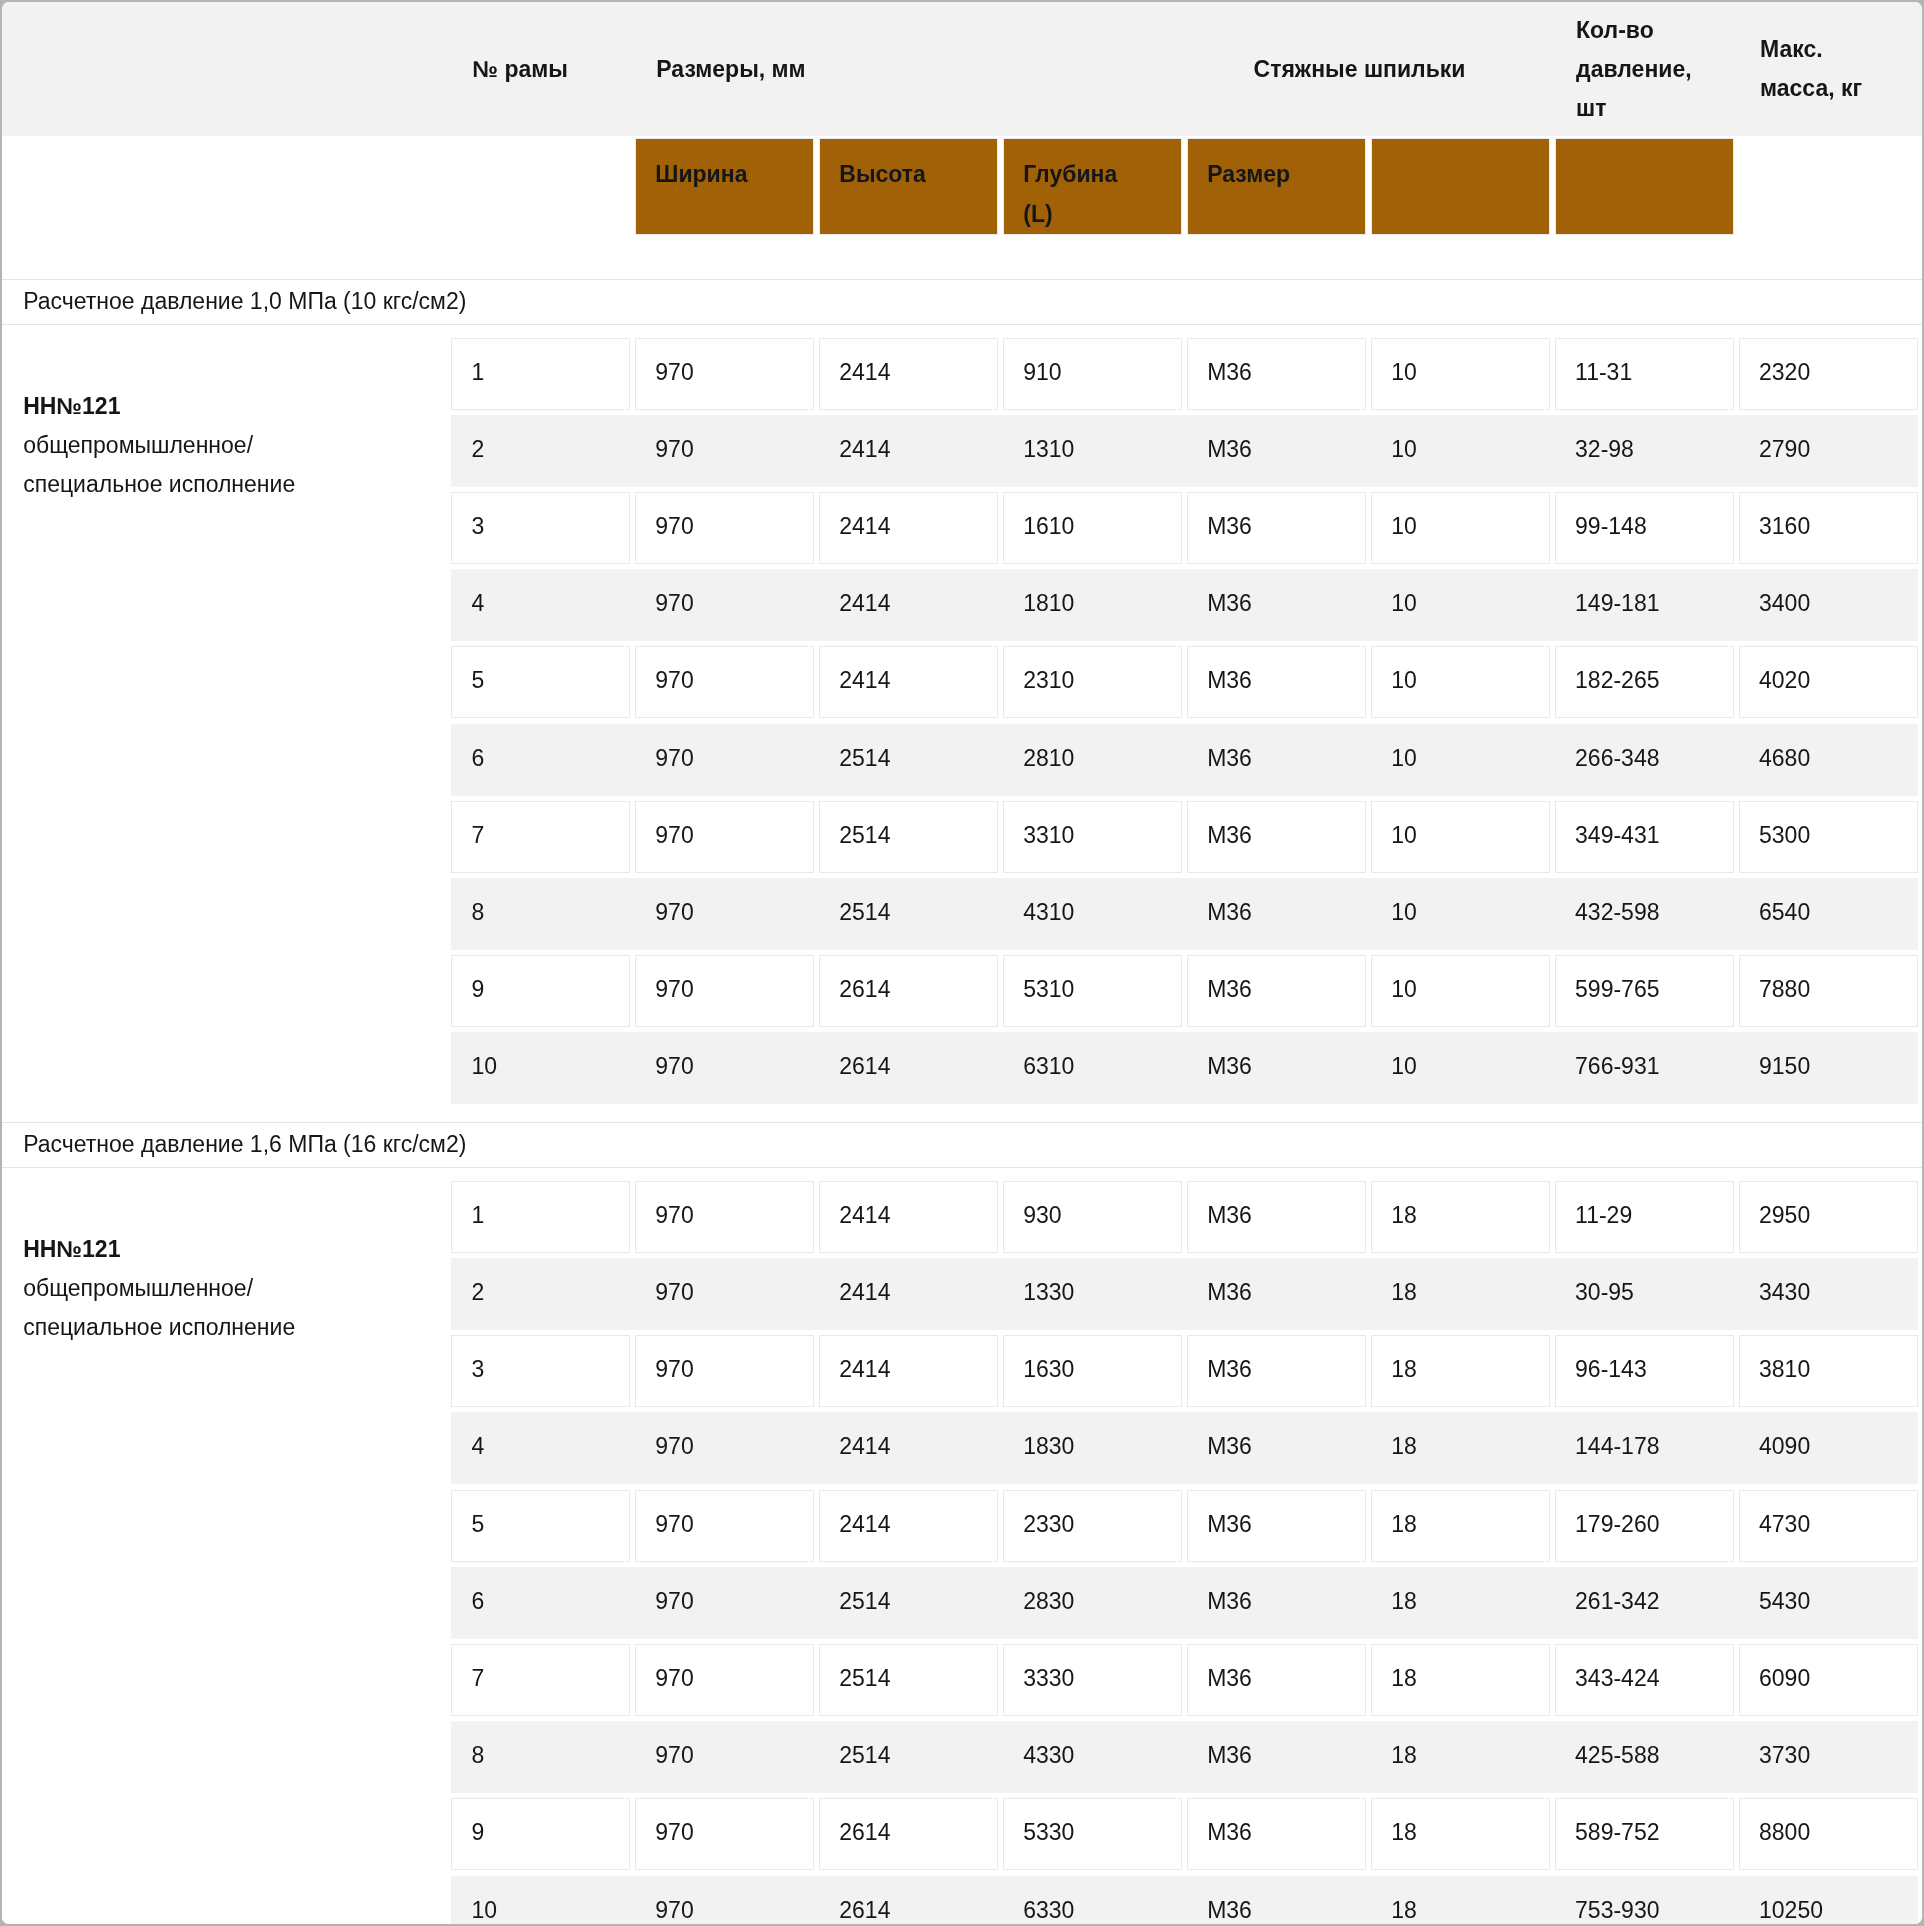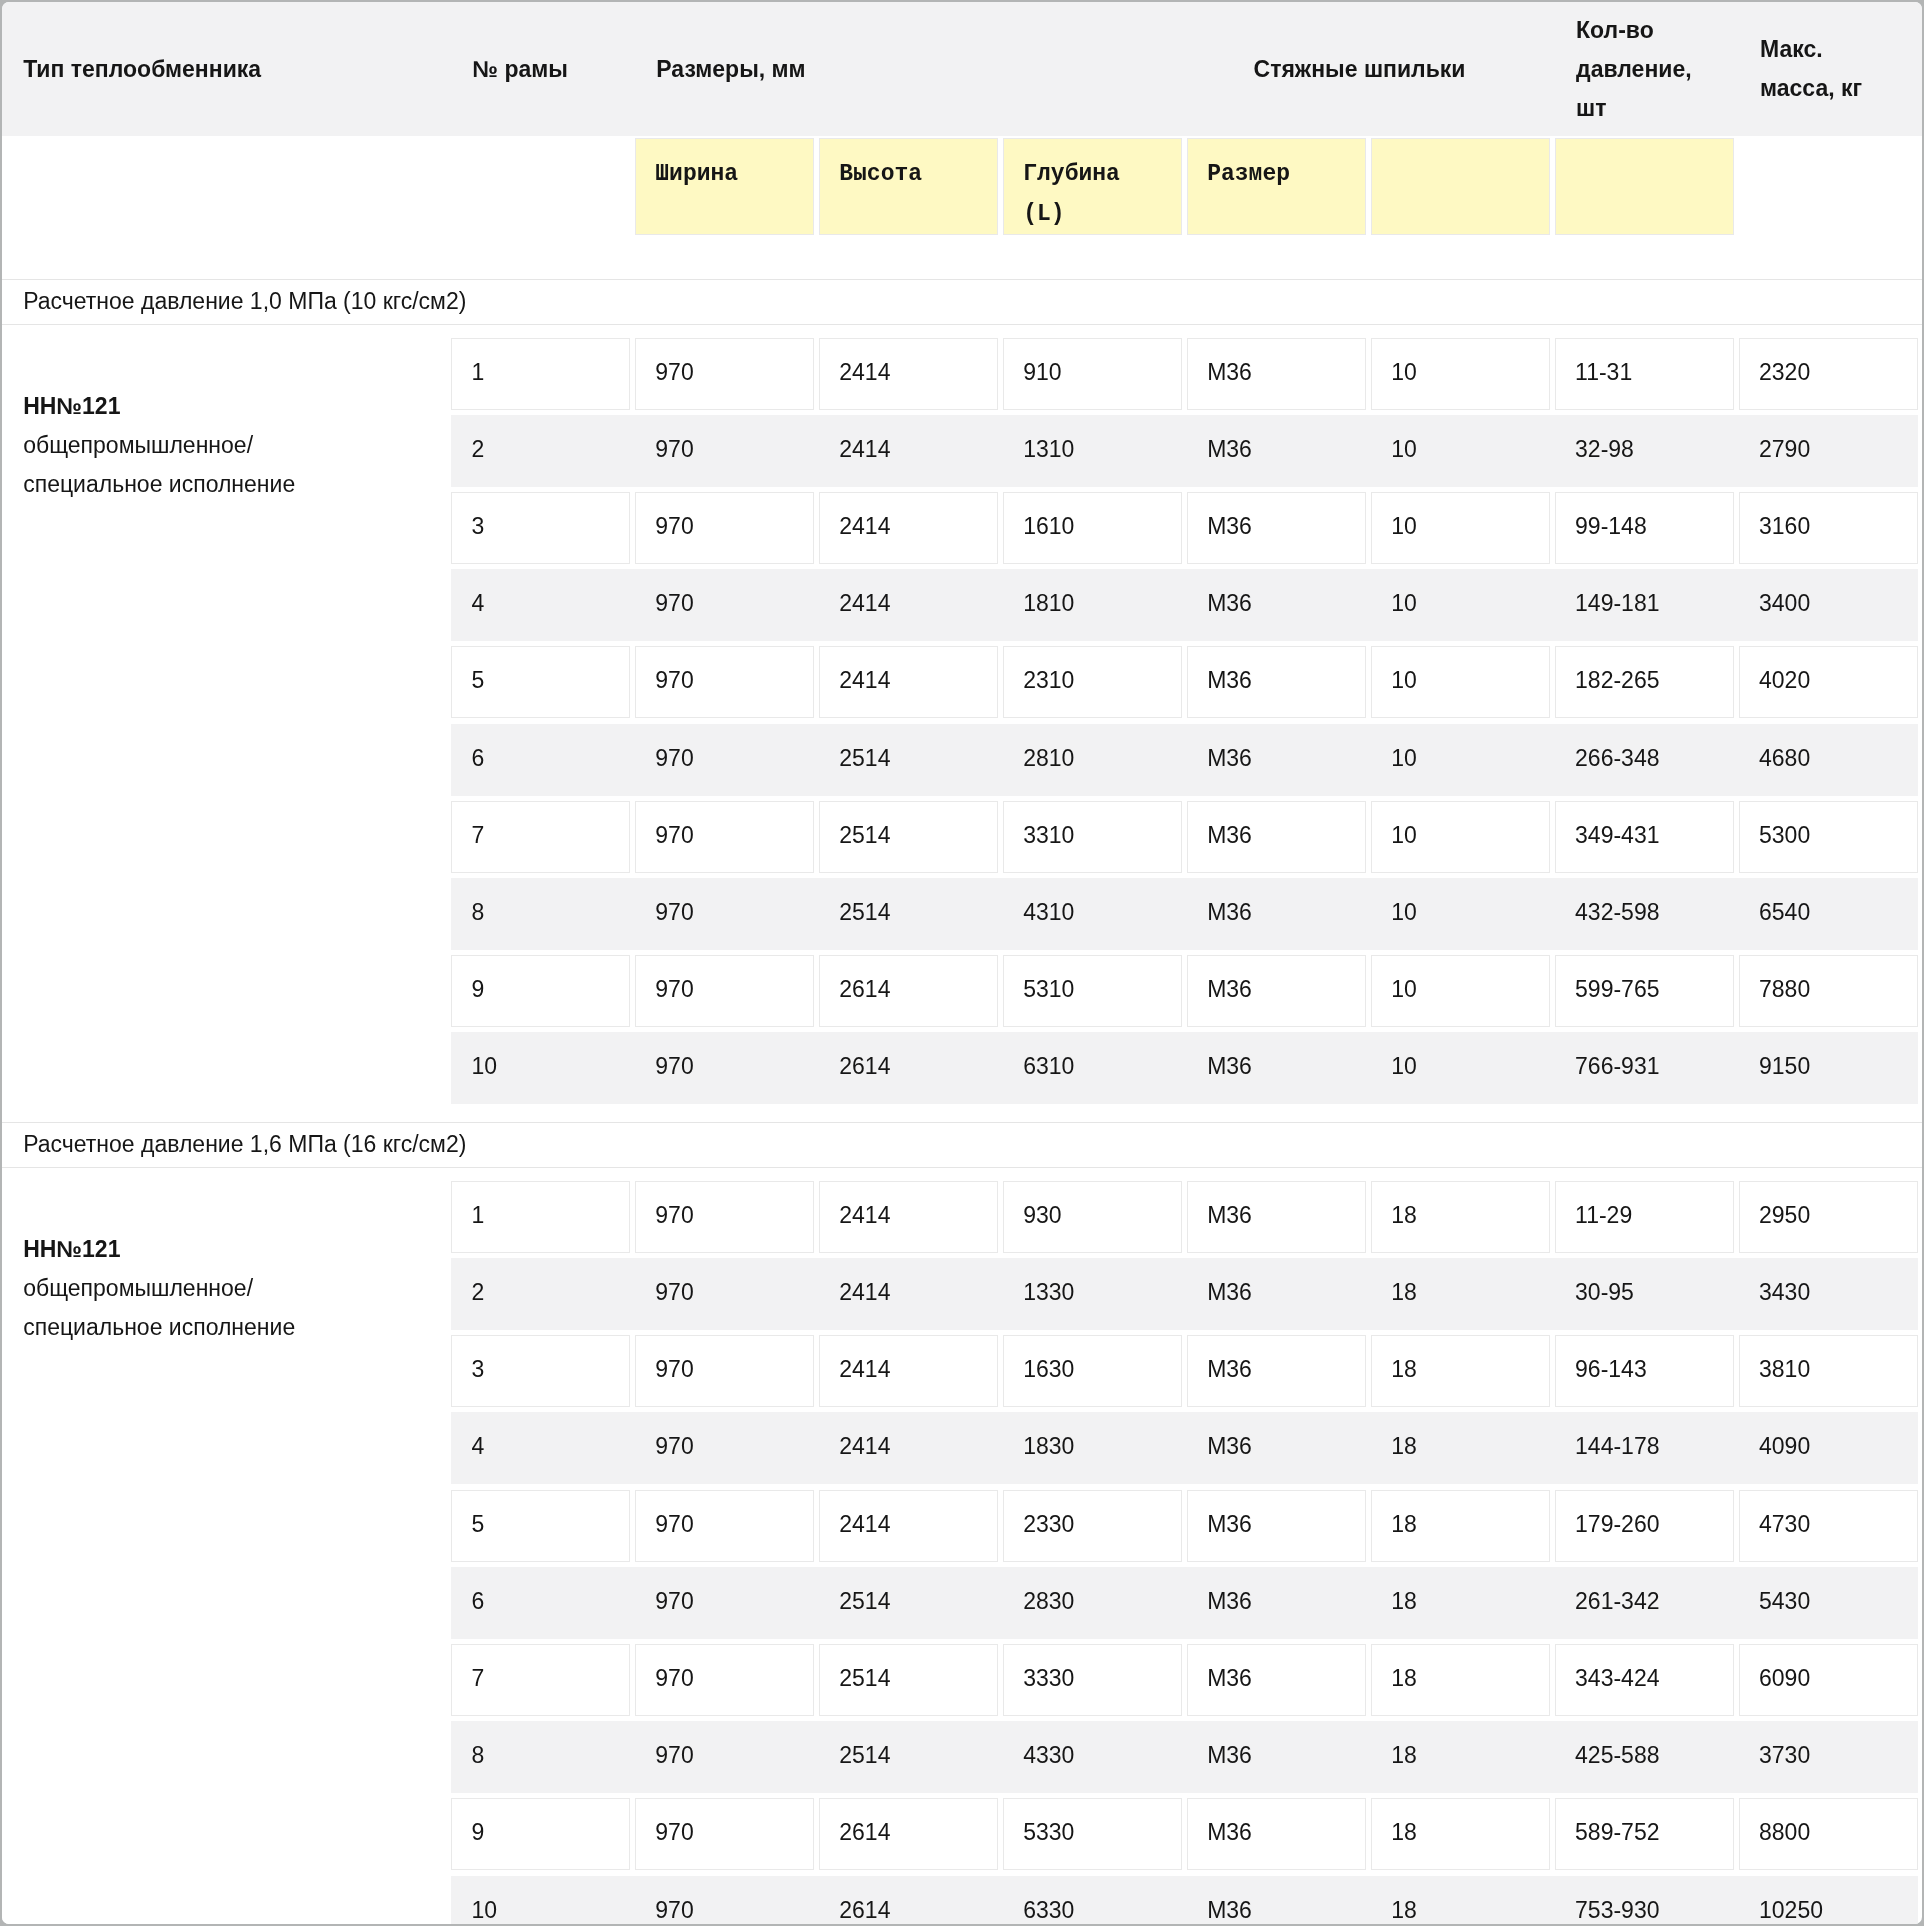--- a/index.html
+++ b/index.html
@@ -45,27 +45,26 @@
   .thead1 .hlabel{padding:0 39px 0 21px;}
 
   
   .thead2{
     margin-top:1.7px;
     margin-bottom:44px;
   }
   .hcell{
     box-sizing:border-box;
     min-height:81px;
-    background:#fef9c3;
+    background:#a16207;
     border:0.4px solid #e9e9e9;
     padding:16.6px 39px 0 19px;
     font-size:23px;
     font-weight:700;
     line-height:1.7;
-    font-family:Liberation Mono, monospace;
   }
 
   
   .section-title{
     box-sizing:border-box;
     height:46px;
     border-top:0.4px solid #e5e5e5;
     border-bottom:0.4px solid #e5e5e5;
     display:flex;align-items:center;
     padding-left:21px;
@@ -106,21 +105,20 @@
   .row-white .tcell{background:#ffffff;border:0.4px solid #e9e9e9;}
   .row-gray{background:#f2f2f3;}
   .row-gray .tcell{border:0.4px solid transparent;}
 </style>
 </head>
 <body>
 
 <div class="page">
 
   <div class="grid9 thead1">
-    <div class="hlabel h-type">Тип теплообменника</div>
     <div class="hlabel h-frame">№ рамы</div>
     <div class="hlabel h-dims">Размеры, мм</div>
     <div class="hlabel h-studs">Стяжные шпильки</div>
     <div class="hlabel h-plates">Кол-во давление, шт</div>
     <div class="hlabel h-mass">Макс. масса, кг</div>
   </div>
 
   <div class="grid9 thead2">
     <div class="sp1"></div>
     <div class="sp2"></div>

